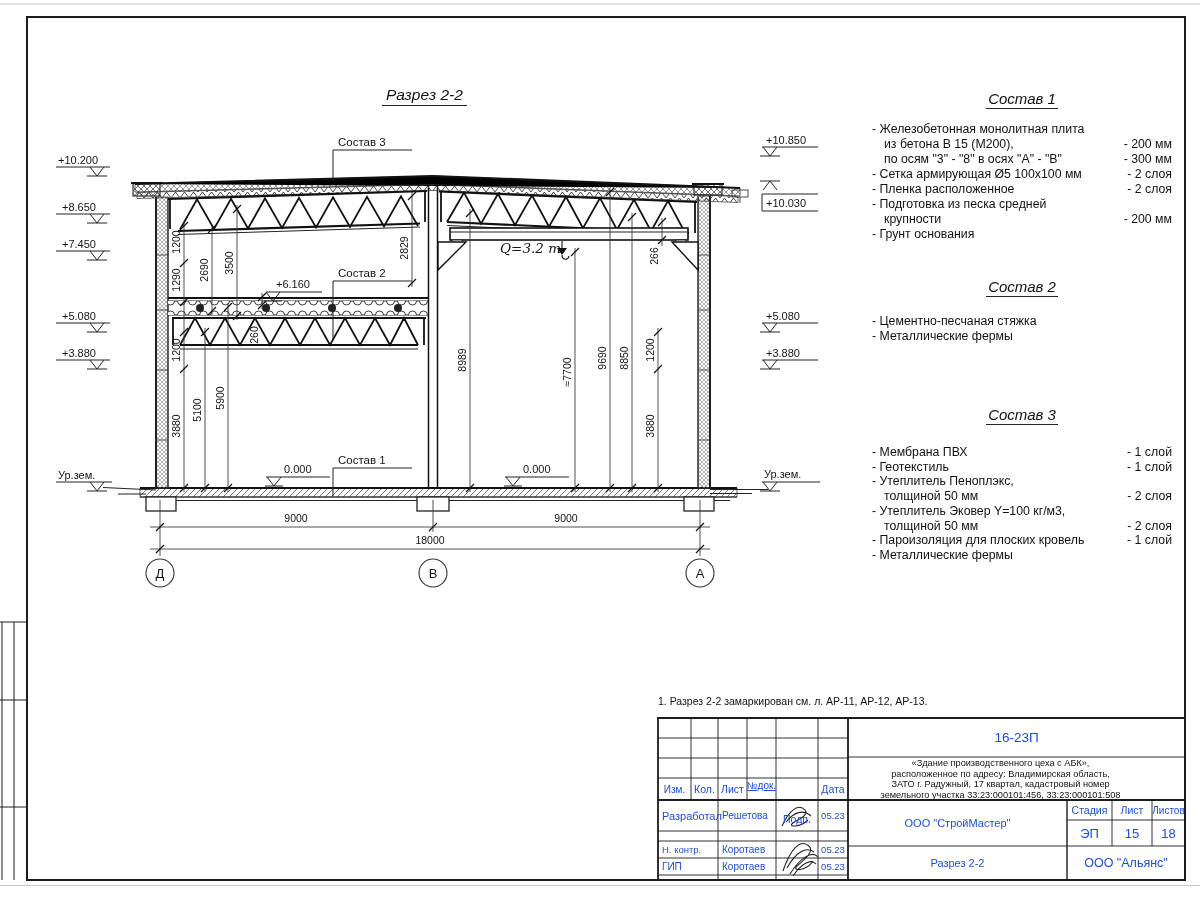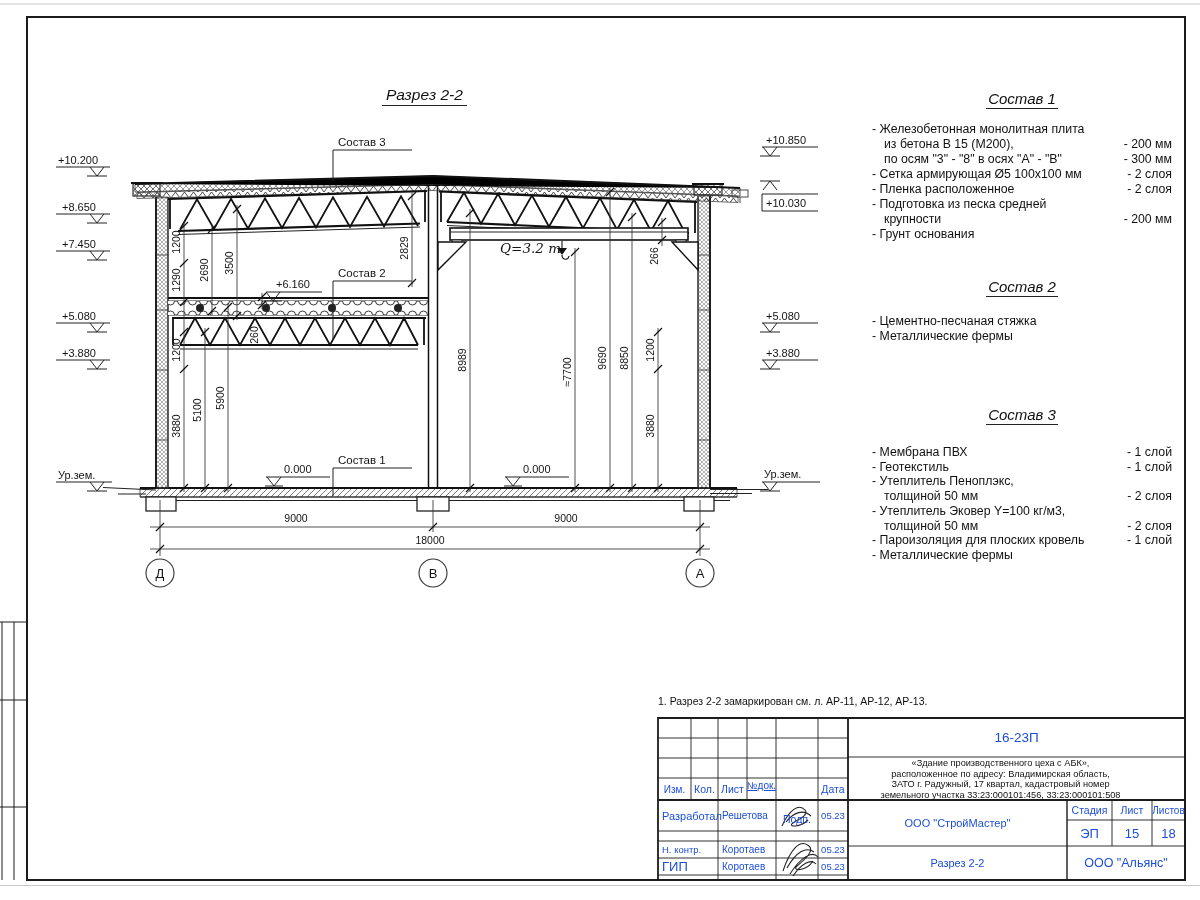--- a/index.html
+++ b/index.html
@@ -373,21 +373,21 @@
 <div class="tb" style="left:818px;top:778px;width:30px;height:22px;font-size:10.5px;">Дата</div>
 
 <div class="tb left" style="left:658px;top:800px;width:60px;height:31px;font-size:11px;">Разработал</div>
 <div class="tb left" style="left:718px;top:800px;width:58px;height:31px;font-size:10px;">Решетова</div>
 <div class="tb" style="left:818px;top:800px;width:30px;height:31px;font-size:9.5px;">05.23</div>
 
 <div class="tb left" style="left:658px;top:841px;width:60px;height:17px;font-size:9.5px;">Н. контр.</div>
 <div class="tb left" style="left:718px;top:841px;width:58px;height:17px;font-size:10px;">Коротаев</div>
 <div class="tb" style="left:818px;top:841px;width:30px;height:17px;font-size:9.5px;">05.23</div>
 
-<div class="tb left" style="left:658px;top:858px;width:60px;height:17px;font-size:13px;">ГИП</div>
+<div class="tb left" style="left:658px;top:858px;width:60px;height:17px;font-size:10px;">ГИП</div>
 <div class="tb left" style="left:718px;top:858px;width:58px;height:17px;font-size:10px;">Коротаев</div>
 <div class="tb" style="left:818px;top:858px;width:30px;height:17px;font-size:9.5px;">05.23</div>
 
 <div class="tb" style="left:848px;top:718px;width:337px;height:39px;font-size:13.5px;">16-23П</div>
 
 <div class="obj">
   <div>«Здание производственного цеха с АБК»,</div>
   <div>расположенное по адресу: Владимирская область,</div>
   <div>ЗАТО г. Радужный, 17 квартал, кадастровый номер</div>
   <div>земельного участка 33:23:000101:456, 33:23:000101:508</div>

